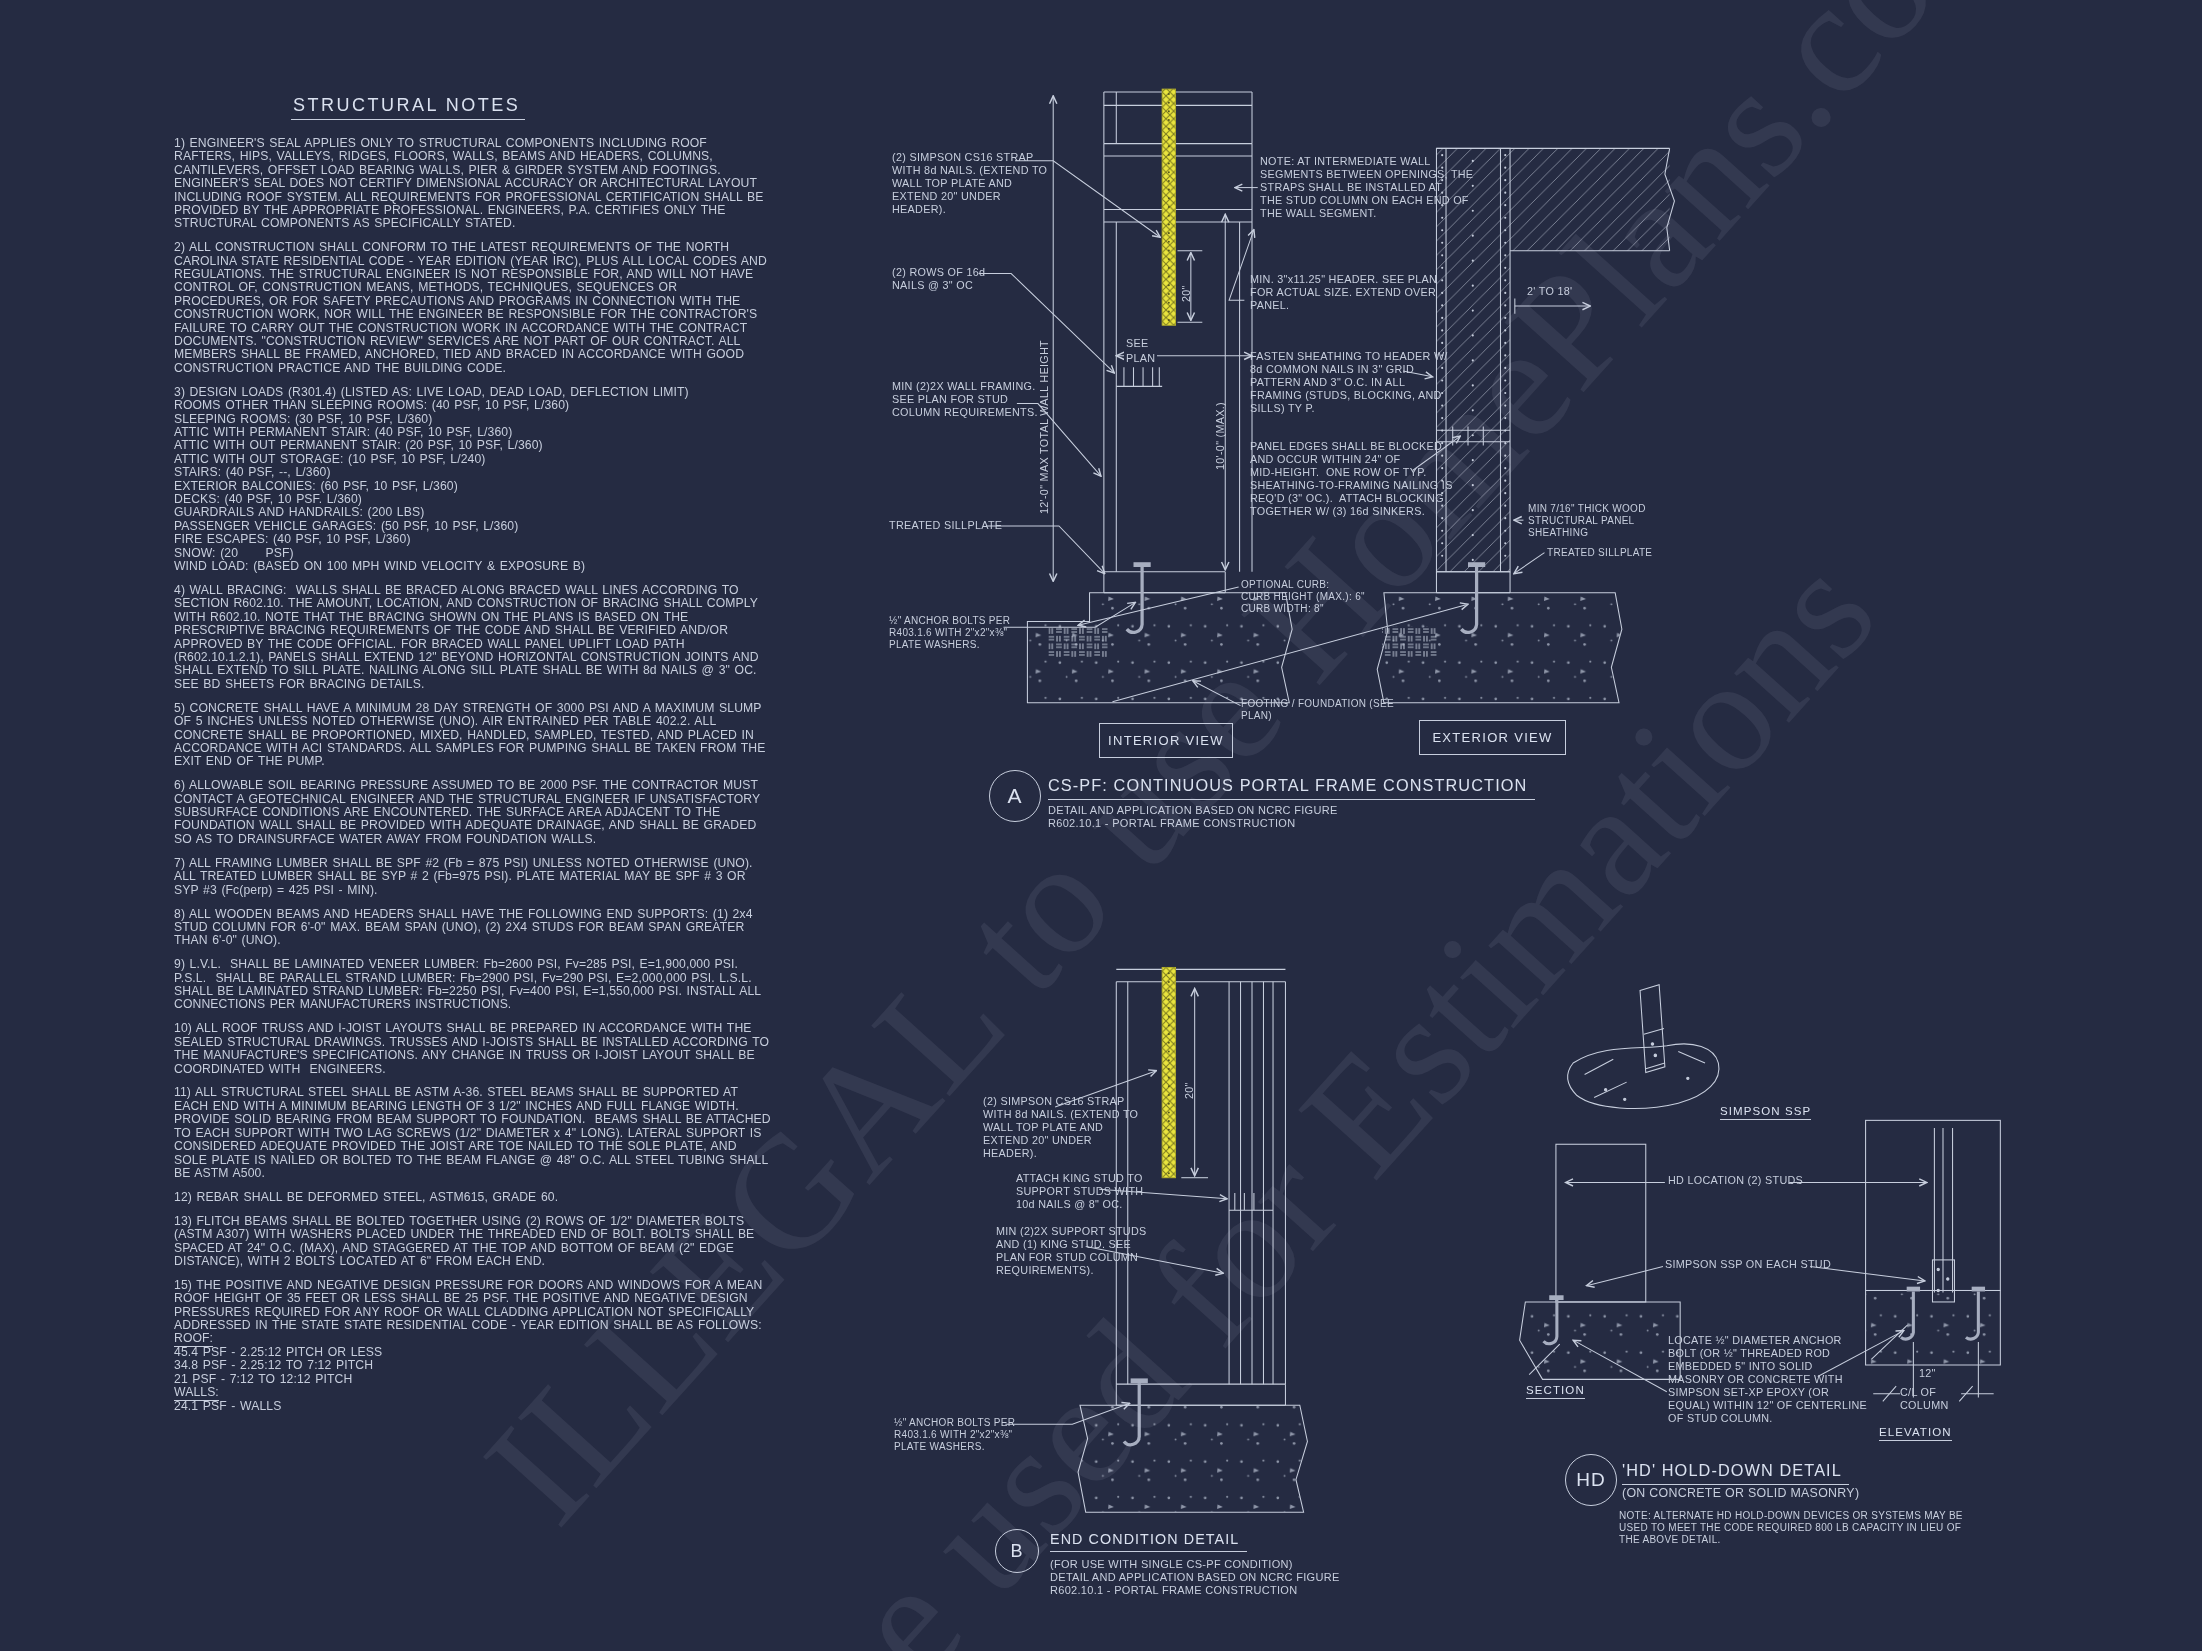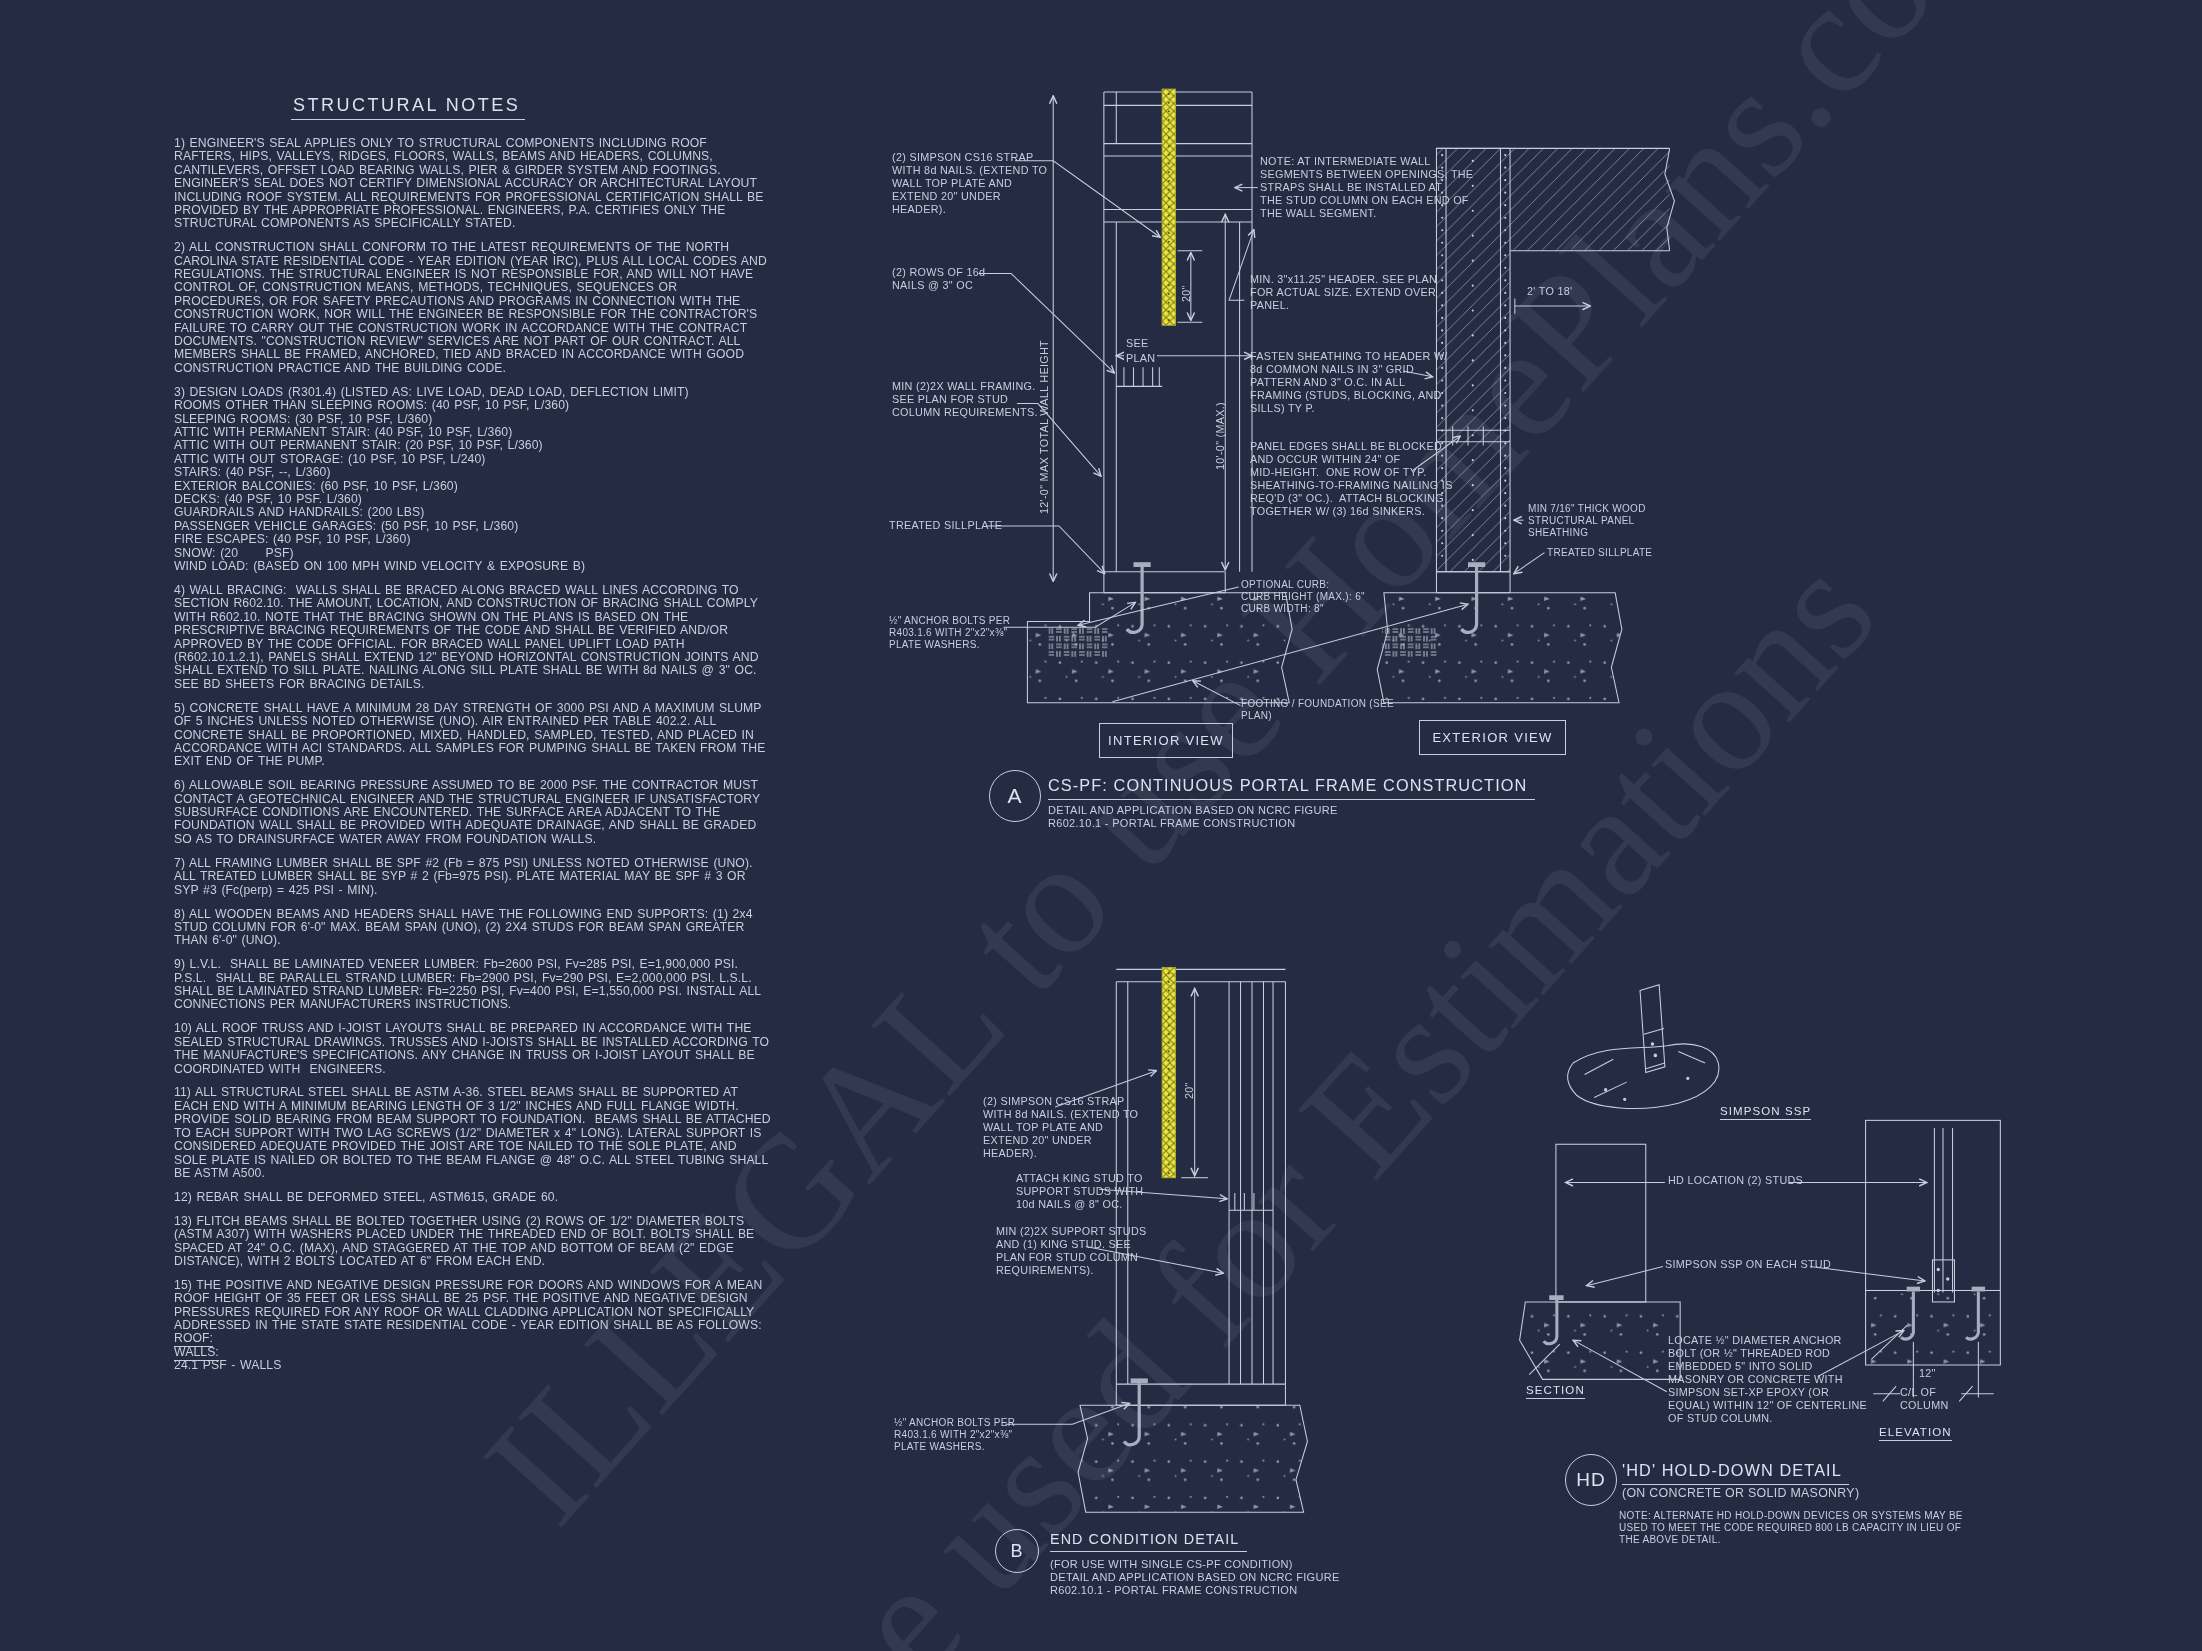--- a/index.html
+++ b/index.html
@@ -238,20 +238,23 @@
     <div class="note">6) ALLOWABLE SOIL BEARING PRESSURE ASSUMED TO BE 2000 PSF. THE CONTRACTOR MUST CONTACT A GEOTECHNICAL ENGINEER AND THE STRUCTURAL ENGINEER IF UNSATISFACTORY SUBSURFACE CONDITIONS ARE ENCOUNTERED. THE SURFACE AREA ADJACENT TO THE FOUNDATION WALL SHALL BE PROVIDED WITH ADEQUATE DRAINAGE, AND SHALL BE GRADED SO AS TO DRAINSURFACE WATER AWAY FROM FOUNDATION WALLS.</div>
     <div class="note">7) ALL FRAMING LUMBER SHALL BE SPF #2 (Fb = 875 PSI) UNLESS NOTED OTHERWISE (UNO). ALL TREATED LUMBER SHALL BE SYP # 2 (Fb=975 PSI). PLATE MATERIAL MAY BE SPF # 3 OR SYP #3 (Fc(perp) = 425 PSI - MIN).</div>
     <div class="note">8) ALL WOODEN BEAMS AND HEADERS SHALL HAVE THE FOLLOWING END SUPPORTS: (1) 2x4 STUD COLUMN FOR 6'-0" MAX. BEAM SPAN (UNO), (2) 2X4 STUDS FOR BEAM SPAN GREATER THAN 6'-0" (UNO).</div>
     <div class="note">9) L.V.L.  SHALL BE LAMINATED VENEER LUMBER: Fb=2600 PSI, Fv=285 PSI, E=1,900,000 PSI. P.S.L.  SHALL BE PARALLEL STRAND LUMBER: Fb=2900 PSI, Fv=290 PSI, E=2,000,000 PSI. L.S.L.  SHALL BE LAMINATED STRAND LUMBER: Fb=2250 PSI, Fv=400 PSI, E=1,550,000 PSI. INSTALL ALL CONNECTIONS PER MANUFACTURERS INSTRUCTIONS.</div>
     <div class="note">10) ALL ROOF TRUSS AND I-JOIST LAYOUTS SHALL BE PREPARED IN ACCORDANCE WITH THE SEALED STRUCTURAL DRAWINGS. TRUSSES AND I-JOISTS SHALL BE INSTALLED ACCORDING TO THE MANUFACTURE'S SPECIFICATIONS. ANY CHANGE IN TRUSS OR I-JOIST LAYOUT SHALL BE COORDINATED WITH  ENGINEERS.</div>
     <div class="note">11) ALL STRUCTURAL STEEL SHALL BE ASTM A-36. STEEL BEAMS SHALL BE SUPPORTED AT EACH END WITH A MINIMUM BEARING LENGTH OF 3 1/2" INCHES AND FULL FLANGE WIDTH. PROVIDE SOLID BEARING FROM BEAM SUPPORT TO FOUNDATION.  BEAMS SHALL BE ATTACHED TO EACH SUPPORT WITH TWO LAG SCREWS (1/2" DIAMETER x 4" LONG). LATERAL SUPPORT IS CONSIDERED ADEQUATE PROVIDED THE JOIST ARE TOE NAILED TO THE SOLE PLATE, AND SOLE PLATE IS NAILED OR BOLTED TO THE BEAM FLANGE @ 48" O.C. ALL STEEL TUBING SHALL BE ASTM A500.</div>
     <div class="note">12) REBAR SHALL BE DEFORMED STEEL, ASTM615, GRADE 60.</div>
     <div class="note">13) FLITCH BEAMS SHALL BE BOLTED TOGETHER USING (2) ROWS OF 1/2" DIAMETER BOLTS (ASTM A307) WITH WASHERS PLACED UNDER THE THREADED END OF BOLT. BOLTS SHALL BE SPACED AT 24" O.C. (MAX), AND STAGGERED AT THE TOP AND BOTTOM OF BEAM (2" EDGE DISTANCE), WITH 2 BOLTS LOCATED AT 6" FROM EACH END.</div>
     <div class="note tight">15) THE POSITIVE AND NEGATIVE DESIGN PRESSURE FOR DOORS AND WINDOWS FOR A MEAN ROOF HEIGHT OF 35 FEET OR LESS SHALL BE 25 PSF. THE POSITIVE AND NEGATIVE DESIGN PRESSURES REQUIRED FOR ANY ROOF OR WALL CLADDING APPLICATION NOT SPECIFICALLY ADDRESSED IN THE STATE STATE RESIDENTIAL CODE - YEAR EDITION SHALL BE AS FOLLOWS:</div>
     <div class="note tight"><span class="u">ROOF:</span></div>
+    <div class="note tight">45.4 PSF - 2.25:12 PITCH OR LESS
+34.8 PSF - 2.25:12 TO 7:12 PITCH
+21 PSF - 7:12 TO 12:12 PITCH</div>
     <div class="note tight"><span class="u">WALLS:</span></div>
     <div class="note tight">24.1 PSF - WALLS</div>
   </div>
 
   <div class="c" style="left:892px;top:151px">(2) SIMPSON CS16 STRAP
 WITH 8d NAILS. (EXTEND TO
 WALL TOP PLATE AND
 EXTEND 20" UNDER
 HEADER).</div>
   <div class="c" style="left:892px;top:266px">(2) ROWS OF 16d

